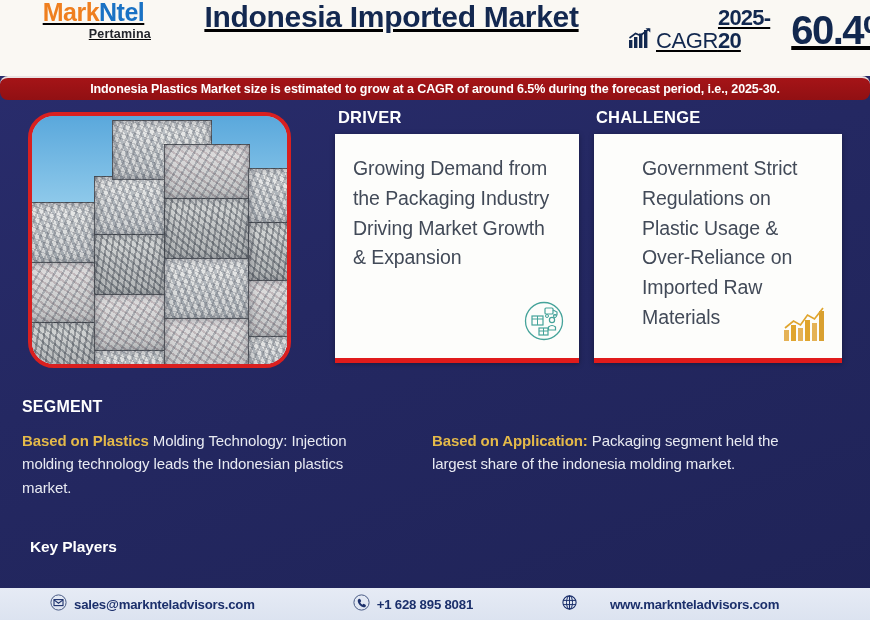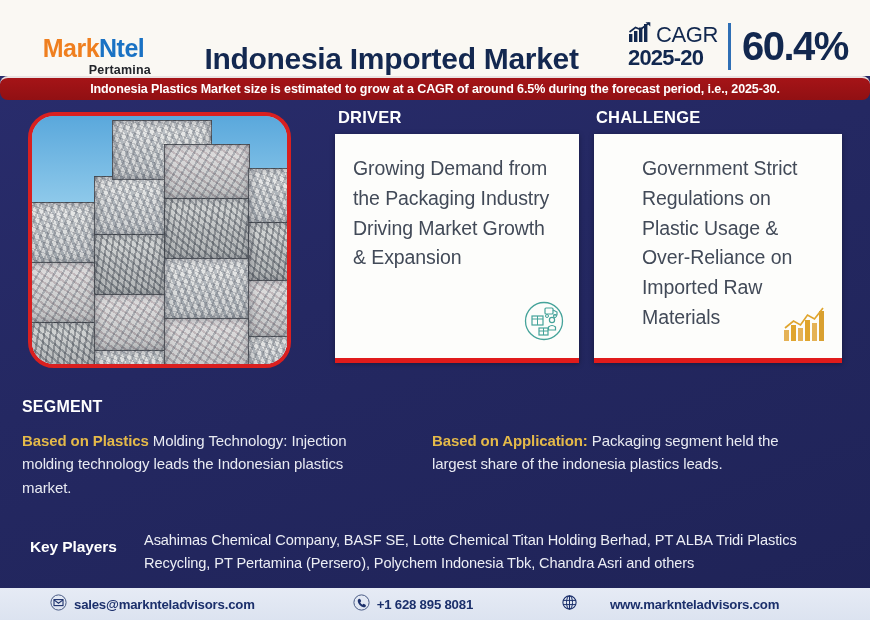--- a/index.html
+++ b/index.html
@@ -21,21 +21,22 @@
   }
 
   
   .header {
     position: absolute;
     top: 0; left: 0;
     width: 870px;
     height: 76px;
     background: #faf8f3;
     display: flex;
-    align-items: flex-end;
+    align-items: flex-start;
+    text-decoration: underline;
   }
 
   .logo-wrap {
     width: 165px;
     padding-left: 22px;
     display: flex;
     flex-direction: column;
     align-items: center;
     line-height: 1;
   }
@@ -68,21 +69,21 @@
 
   .cagr-block {
     width: 242px;
     height: 60px;
     display: flex;
     align-items: center;
     padding-right: 16px;
   }
   .cagr-left {
     display: flex;
-    flex-direction: column;
+    flex-direction: row;
     line-height: 1.04;
     padding-right: 10px;
   }
   .cagr-row1 {
     display: flex;
     align-items: flex-end;
     gap: 4px;
   }
   .cagr-label {
     font-size: 22px;
@@ -359,25 +360,24 @@
     </div>
   </div>
 
   <div class="segment-title">SEGMENT</div>
 
   <div class="seg-col left">
     <span class="seg-key">Based on Plastics</span><span> Molding Technology: Injection molding technology leads the Indonesian plastics market.</span>
   </div>
 
   <div class="seg-col right">
-    <span class="seg-key">Based on Application:</span><span> Packaging segment held the largest share of the indonesia plastics leads.</span>
+    <span class="seg-key">Based on Application:</span><span> Packaging segment held the largest share of the indonesia molding market.</span>
   </div>
 
   <div class="kp-label">Key Players</div>
-  <div class="kp-text">Asahimas Chemical Company, BASF SE, Lotte Chemical Titan Holding Berhad, PT ALBA Tridi Plastics Recycling, PT Pertamina (Persero), Polychem Indonesia Tbk, Chandra Asri and others</div>
 
   <div class="footer">
 
     <div class="f-item email">
       <span class="f-ic">
         <svg width="17" height="17" viewBox="0 0 17 17">
           <circle cx="8.5" cy="8.5" r="7.6" fill="none" stroke="#4a5b85" stroke-width="1"></circle>
           <rect x="4" y="5.6" width="9" height="6" fill="none" stroke="#1b2f6b" stroke-width="1.1"></rect>
           <path d="M4 5.9 L8.5 9.2 L13 5.9" fill="none" stroke="#1b2f6b" stroke-width="1.1"></path>
         </svg>

